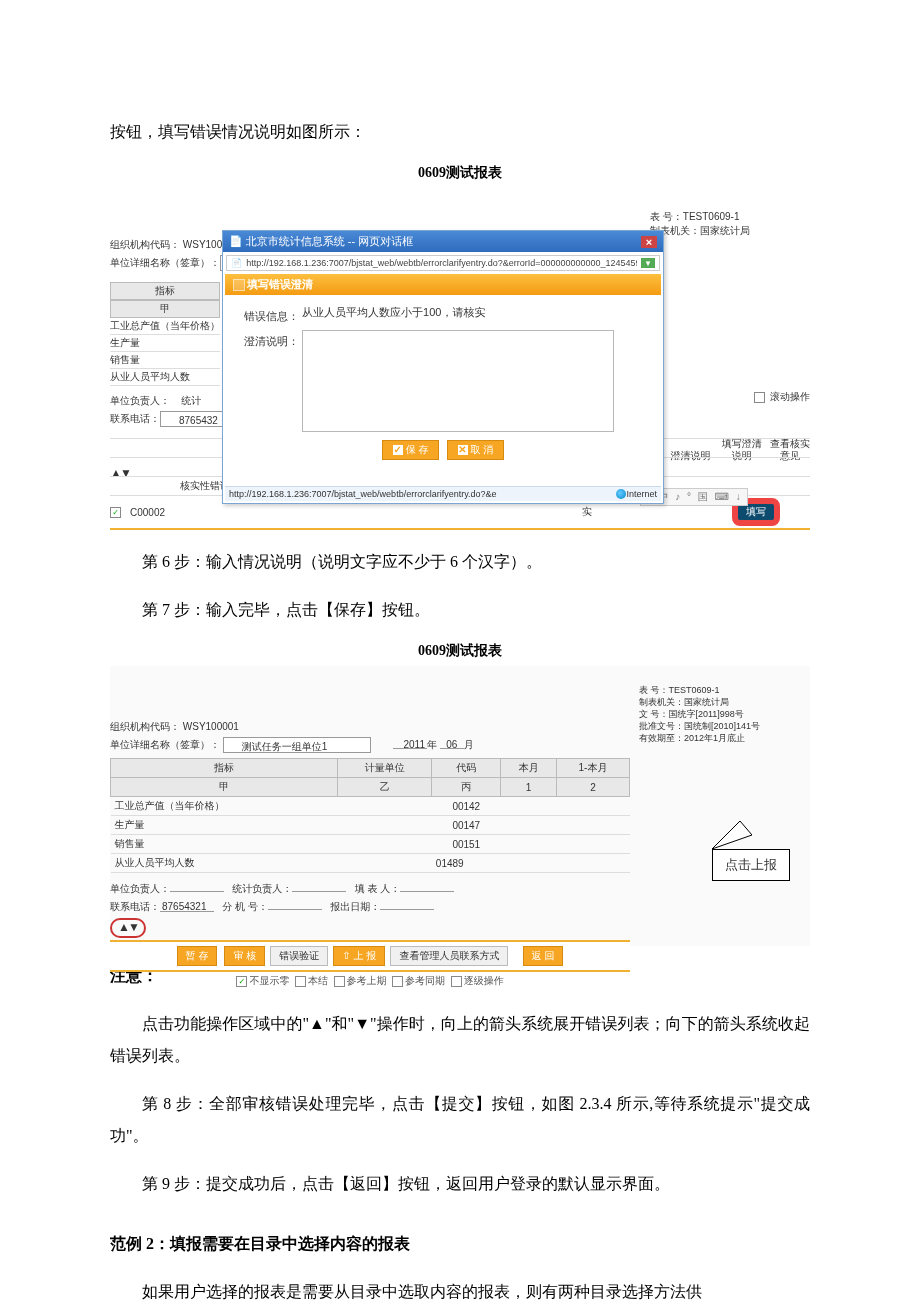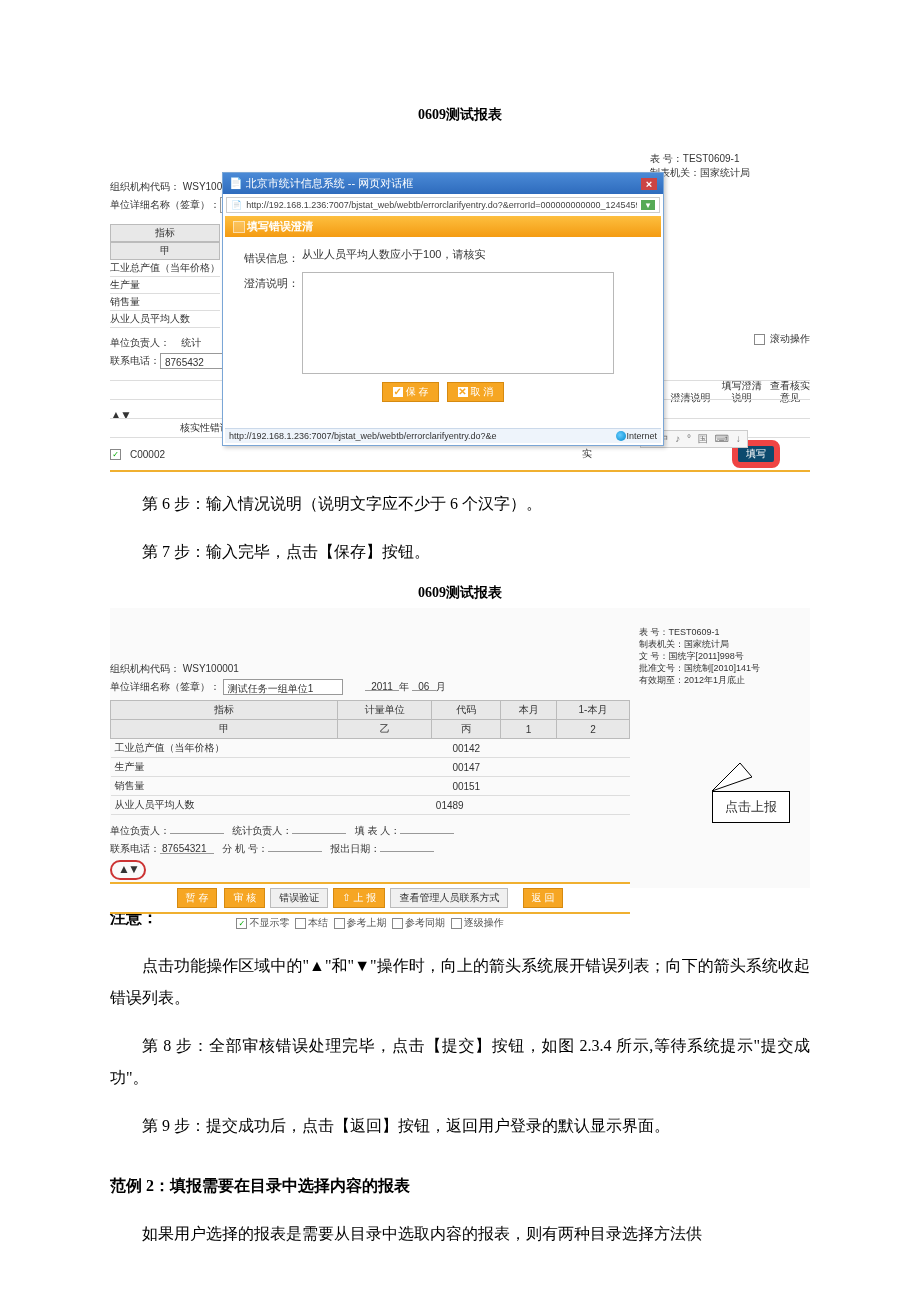--- a/index.html
+++ b/index.html
@@ -33,21 +33,21 @@
     margin: 0 auto 10px auto;
     font-family: "SimSun", Arial, sans-serif;
     font-size: 11px;
     color: #333;
     position: relative;
   }
   .shot1 { height: 340px; border-bottom: 2px solid #f0b030; }
   .info-block { position:absolute; right:60px; top:22px; line-height:14px; font-size:10px; white-space:nowrap }
   .left-form1 { position:absolute; left:0; top:48px; width:110px; }
   .row-lbl { font-size:10px; line-height:18px; white-space:nowrap }
-  .inputish { display:inline-block; border:1px solid #999; background:#fff; height:14px; min-width:60px; font-size:10px; padding:0 4px; vertical-align:middle }
+  .inputish { display:inline-block; border:1px solid #999; background:#fff; height:14px; min-width:60px; font-size:10px; padding:0 18px; vertical-align:middle }
   .hdr-th { background:#e8e8e8; border:1px solid #bbb; font-size:10px; text-align:center; padding:1px 6px }
   .fieldrow { border-bottom:1px solid #ddd; font-size:10px; padding:1px 0; text-align:left }
   .toggle-tri { position:absolute; left:0; bottom:48px; font-size:12px; letter-spacing:-2px }
   .bottom-rows { position:absolute; left:0; right:0; bottom:0; }
   .thin { border-top:1px solid #ddd; font-size:10px; padding:2px 0 }
   .chk-on { position:absolute; right:0; top:202px; font-size:10px }
   .right-cols { position:absolute; right:0; top:250px; font-size:10px; text-align:center; line-height:12px }
   .dialog {
     position:absolute; left:112px; top:42px; width:440px; height:272px;
     border:1px solid #7aa6d6; background:#fff; box-shadow:2px 2px 4px rgba(0,0,0,.2);
@@ -93,20 +93,21 @@
   .callout .bubble {
     background:#fff; border:1px solid #000; padding:6px 12px; font-size:13px; font-family:Liberation Sans, sans-serif;
   }
   .callout svg { display:block }
 </style>
 </head>
 <body>
 
 <div class="page">
 
+  <p class="body-text">按钮，填写错误情况说明如图所示：</p>
 
   <div class="caption">0609测试报表</div>
   <div class="shot shot1">
     <div class="info-block">
       <div>表    号：TEST0609-1</div>
       <div>制表机关：国家统计局</div>
     </div>
 
     <div class="left-form1">
       <div class="row-lbl"><span>组织机构代码：</span> <span>WSY1000</span></div>
@@ -209,21 +210,21 @@
       <div>批准文号：国统制[2010]141号</div>
       <div>有效期至：2012年1月底止</div>
     </div>
 
     <div class="s2-form">
       <div class="row-lbl"><span>组织机构代码：</span> <span>WSY100001</span></div>
       <div class="row-lbl">
         <span>单位详细名称（签章）：</span>
         <span class="inputish" style="min-width:110px">测试任务一组单位1</span>
         &nbsp;&nbsp;&nbsp;&nbsp;&nbsp;&nbsp;
-        <span class="mini-in" style="min-width:30px;text-align:center">2011</span><span>年</span>
+        <span class="mini-in" style="min-width:30px;text-align:right">2011</span><span>年</span>
         <span class="mini-in" style="min-width:20px;text-align:center">06</span><span>月</span>
       </div>
 
       <table class="tbl" style="margin-top:4px">
         <tbody>
             <tr>
           <th>指标</th>
           <th>计量单位</th>
           <th>代码</th>
           <th>本月</th>

